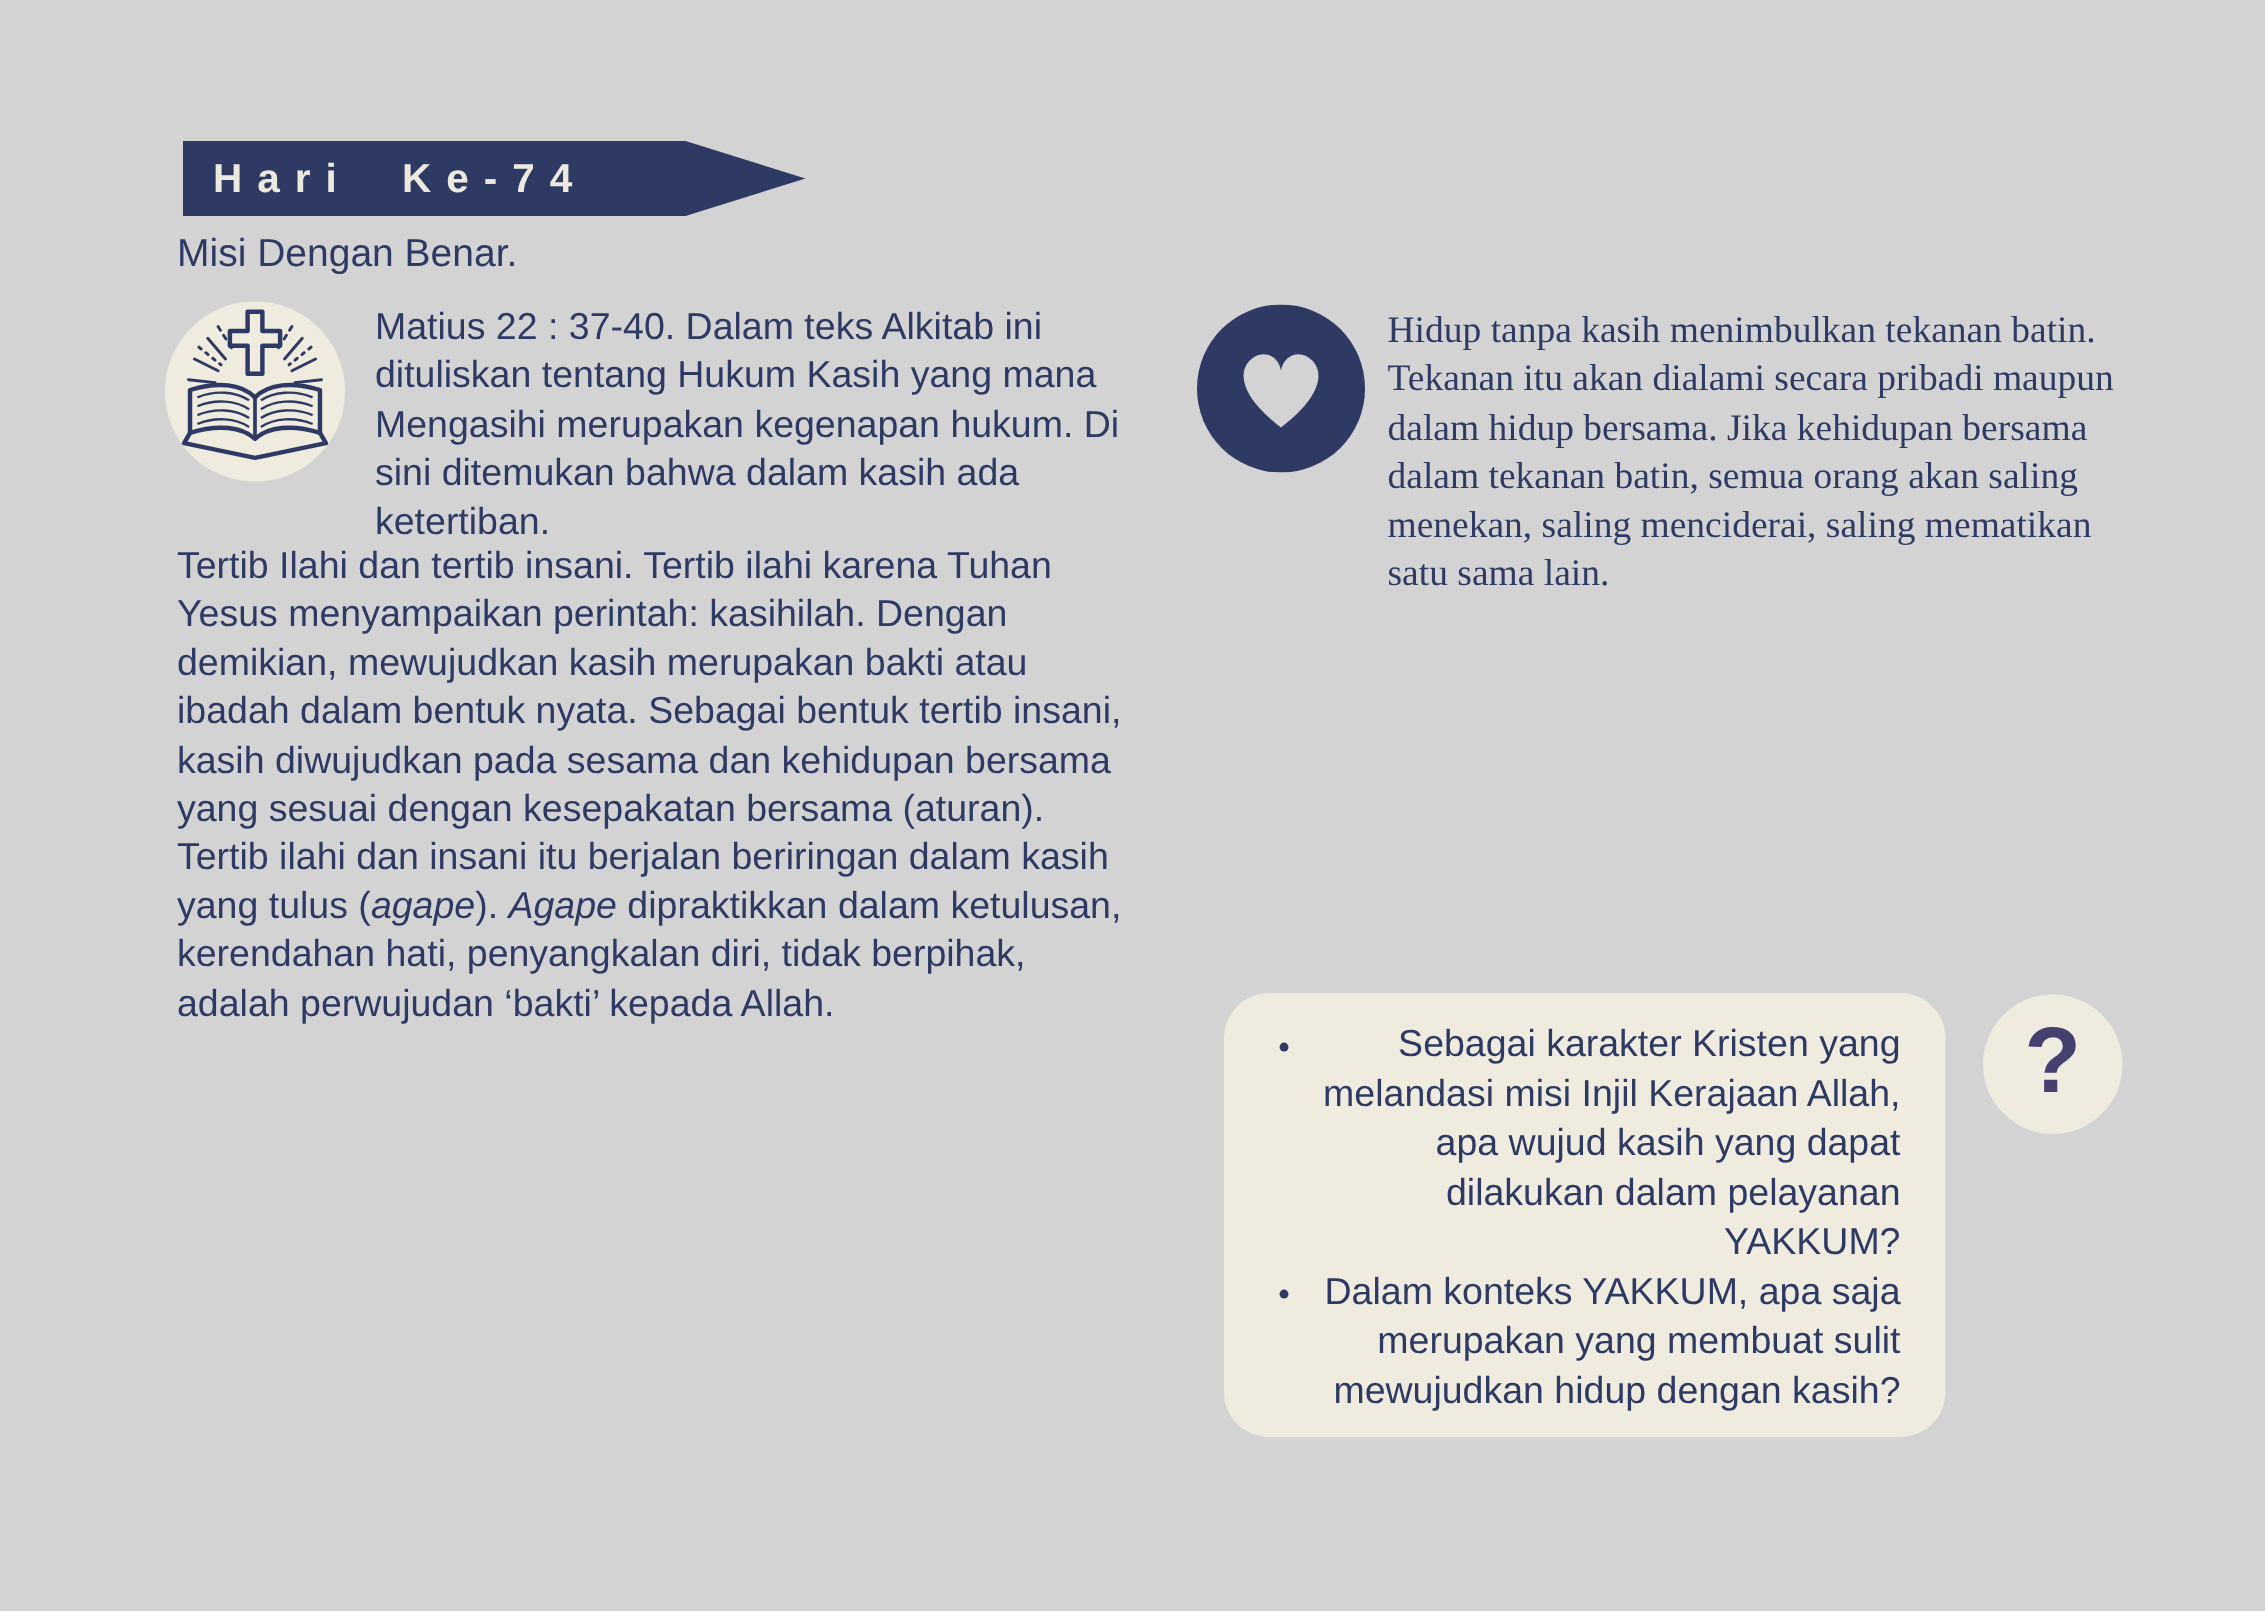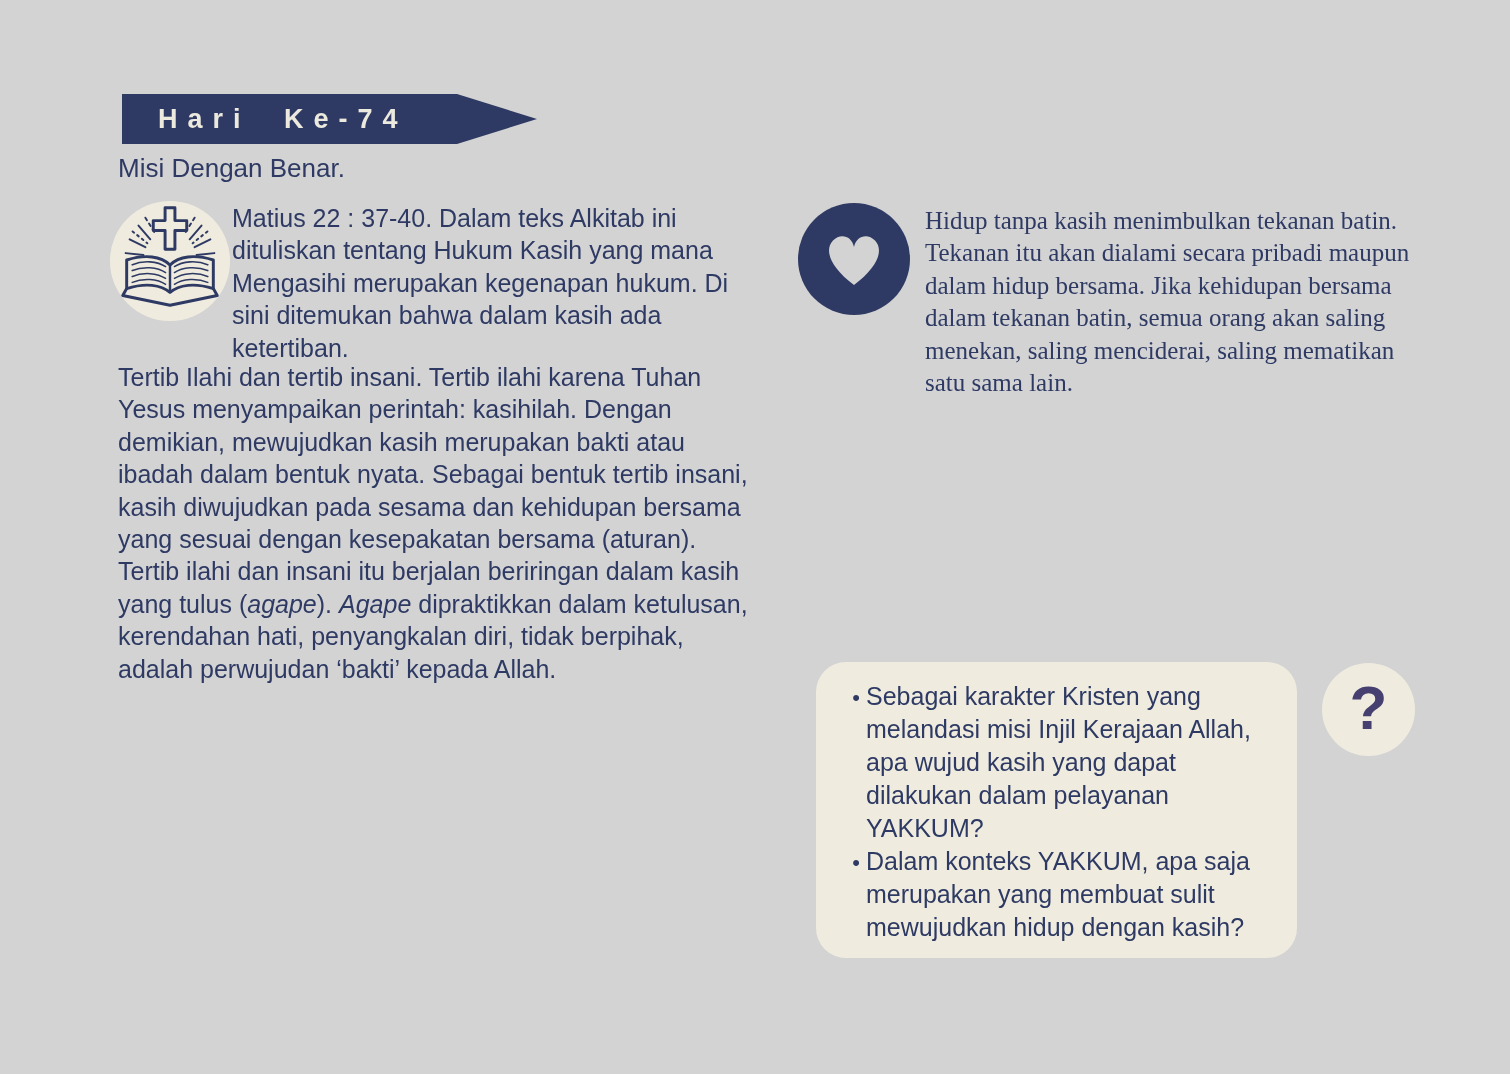--- a/index.html
+++ b/index.html
@@ -18,39 +18,39 @@
     position:relative;
     overflow:hidden;
   }
   .page{position:absolute;inset:0;width:1510px;height:1074px;}
 
   
   .banner{
     position:absolute;left:122px;top:94px;width:415px;height:50px;
     background:var(--navy);
     clip-path:polygon(0 0,335px 0,415px 50%,335px 100%,0 100%);
-    display:flex;align-items:center;padding-left:36px;
+    display:flex;align-items:center;padding-left:20px;
   }
   .banner-label{
     color:var(--banner-text);
     font-size:27px;font-weight:bold;
     letter-spacing:10px;word-spacing:16px;
     white-space:nowrap;
   }
   .subtitle{
     position:absolute;left:118px;top:153px;
     font-size:26px;line-height:30px;color:var(--navy);
   }
 
   
   .para{font-size:25px;line-height:32.4px;color:var(--navy);}
   .italic{font-style:italic;text-align:center;}
 
   .bible-icon-wrap{position:absolute;left:106px;top:196px;width:128px;height:128px;}
-  .left-para1{position:absolute;left:232px;top:202px;width:502px;}
+  .left-para1{position:absolute;left:250px;top:202px;width:502px;}
   .left-para2{position:absolute;left:118px;top:361px;width:636px;}
 
   .heart-icon-wrap{position:absolute;left:798px;top:203px;width:112px;height:112px;}
   .right-para1{position:absolute;left:925px;top:205px;width:488px;font-family:Liberation Serif, serif;}
   .right-para2{position:absolute;left:802px;top:426px;width:648px;}
 
   
   .navy-stroke{stroke:var(--navy);fill:none;}
   .navy-fill{fill:var(--navy);}
   .cream-fill{fill:var(--cream);}
@@ -64,21 +64,21 @@
   }
   .question-list{list-style:none;}
   .question-item{
     display:flex;align-items:flex-start;
     font-size:25px;line-height:33px;color:var(--navy);
   }
   .bullet{
     width:20px;flex:0 0 20px;text-align:center;
     font-size:22px;line-height:33px;margin-top:1px;
   }
-  .question-text{flex:1;max-width:402px;}
+  .question-text{flex:1;max-width:402px;text-align:right;}
 
   .qmark-circle{
     position:absolute;left:1322px;top:663px;width:93px;height:93px;
     background:var(--cream);border-radius:50%;
     display:flex;align-items:center;justify-content:center;
   }
   .qmark-glyph{
     color:var(--question-mark);
     font-size:62px;font-weight:bold;line-height:1;
     transform:translateY(-2px);

